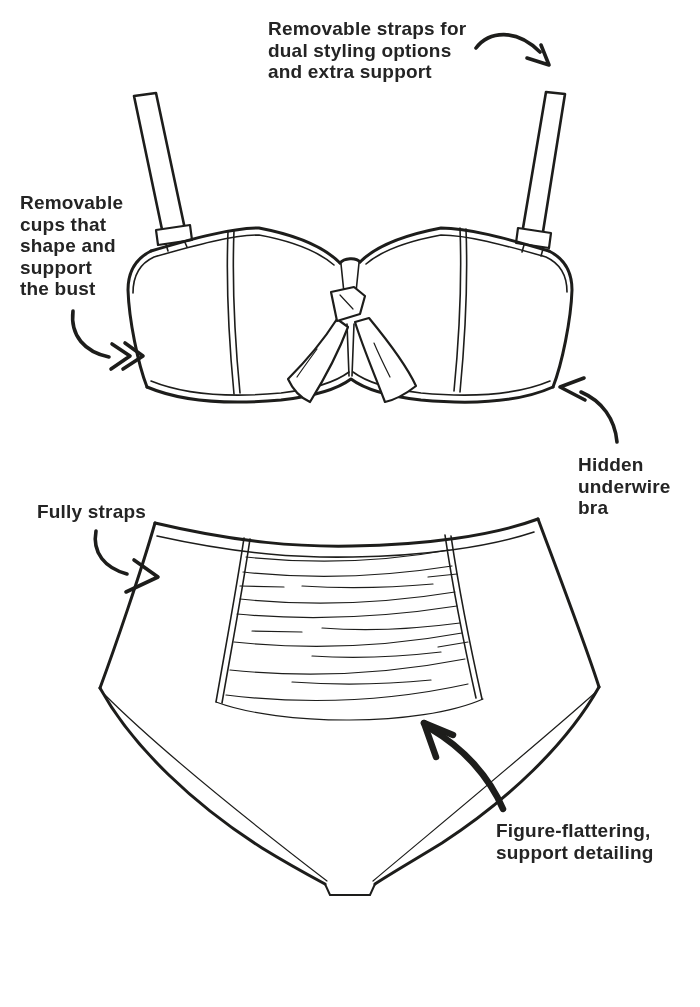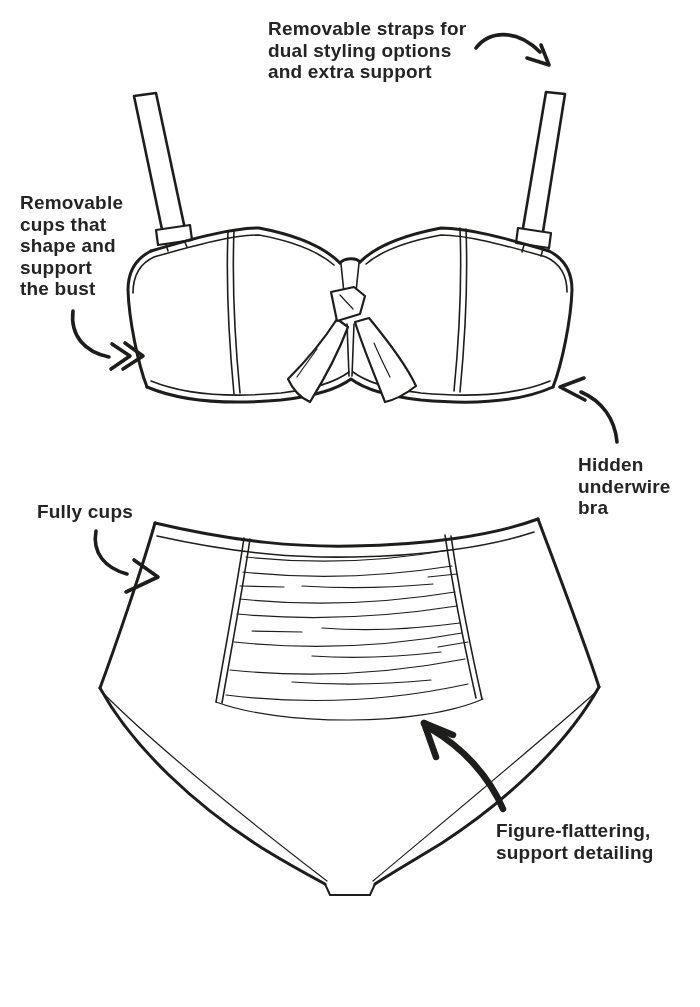--- a/index.html
+++ b/index.html
@@ -177,17 +177,17 @@
 dual styling options
 and extra support</div>
   <div class="ann ann-underwire">Hidden
 underwire
 bra</div>
   <div class="ann ann-cups">Removable
 cups that
 shape and
 support
 the bust</div>
-  <div class="ann ann-lined">Fully cups</div>
+  <div class="ann ann-lined">Fully straps</div>
   <div class="ann ann-shirring">Figure-flattering,
 support detailing</div>
 
 </div>
 
 </body></html>

